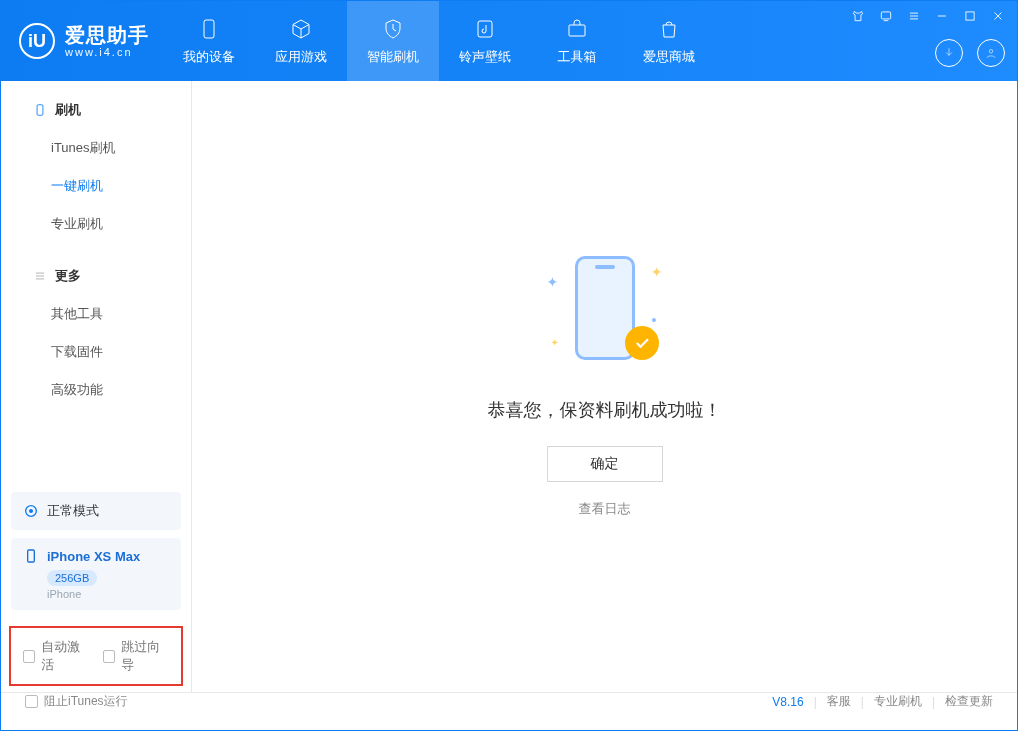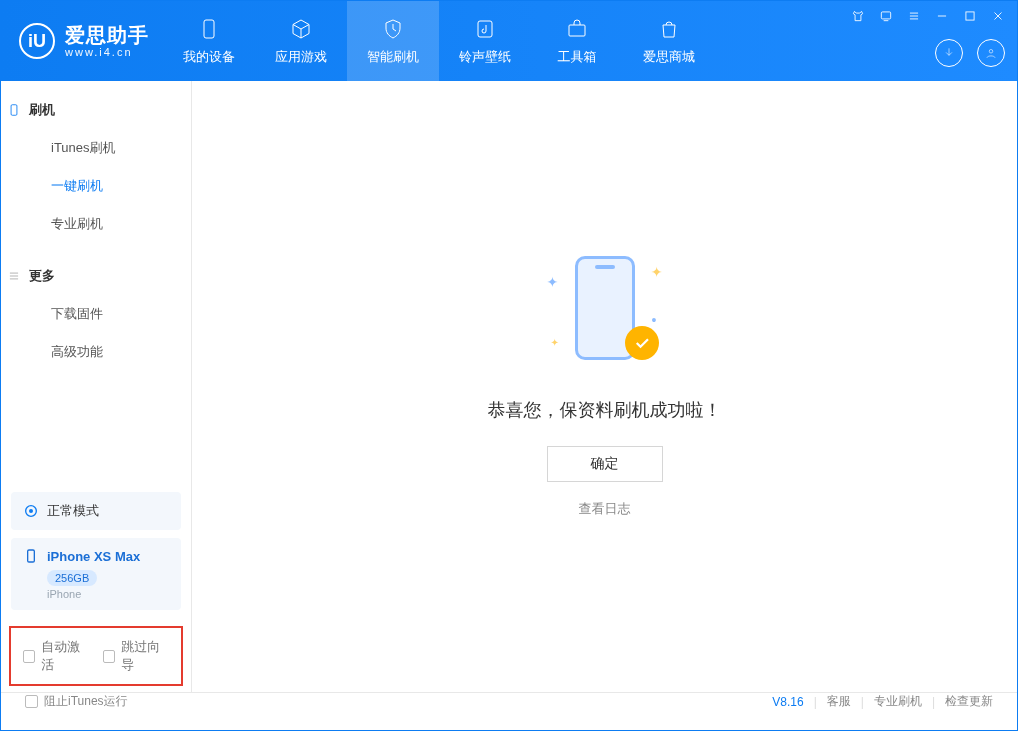--- a/index.html
+++ b/index.html
@@ -48,21 +48,21 @@
   .body { flex: 1; display: flex; min-height: 0; }
   .sidebar {
     width: 191px;
     border-right: 1px solid #e8e8e8;
     background: #fff;
     display: flex; flex-direction: column;
     font-size: 13px;
     color: #444;
   }
   .sb-section { padding-top: 14px; }
-  .sb-head { display: flex; align-items: center; gap: 8px; padding: 6px 6px; font-weight: 600; color: #333; }
+  .sb-head { display: flex; align-items: center; gap: 8px; padding: 6px 32px; font-weight: 600; color: #333; }
   .sb-head svg { width: 14px; height: 14px; }
   .sb-items { padding: 4px 0; }
   .sb-item { padding: 10px 0 10px 50px; cursor: pointer; color: #555; }
   .sb-item.active { color: #0d7cf2; }
 
   .sb-devices { margin-top: auto; padding: 0 10px 8px; }
   .dev-card {
     background: #f3f7fc;
     border-radius: 4px;
     padding: 10px 12px;
@@ -251,20 +251,21 @@
       </div>
 
       <div class="sb-section">
         <div class="sb-head">
           <svg viewBox="0 0 24 24">
               <path d="M5 7h14M5 12h14M5 17h14" stroke="#aaa" stroke-width="1.5"></path>
             </svg>
           <span>更多</span>
         </div>
         <div class="sb-items">
+          <div class="sb-item">其他工具</div>
           <div class="sb-item">下载固件</div>
           <div class="sb-item">高级功能</div>
         </div>
       </div>
 
       <div class="sb-devices">
         <div class="dev-card">
           <svg viewBox="0 0 24 24">
               <circle cx="12" cy="12" r="8" fill="none" stroke="#0d7cf2" stroke-width="2"></circle>
               <circle cx="12" cy="12" r="3" fill="#0d7cf2"></circle>

